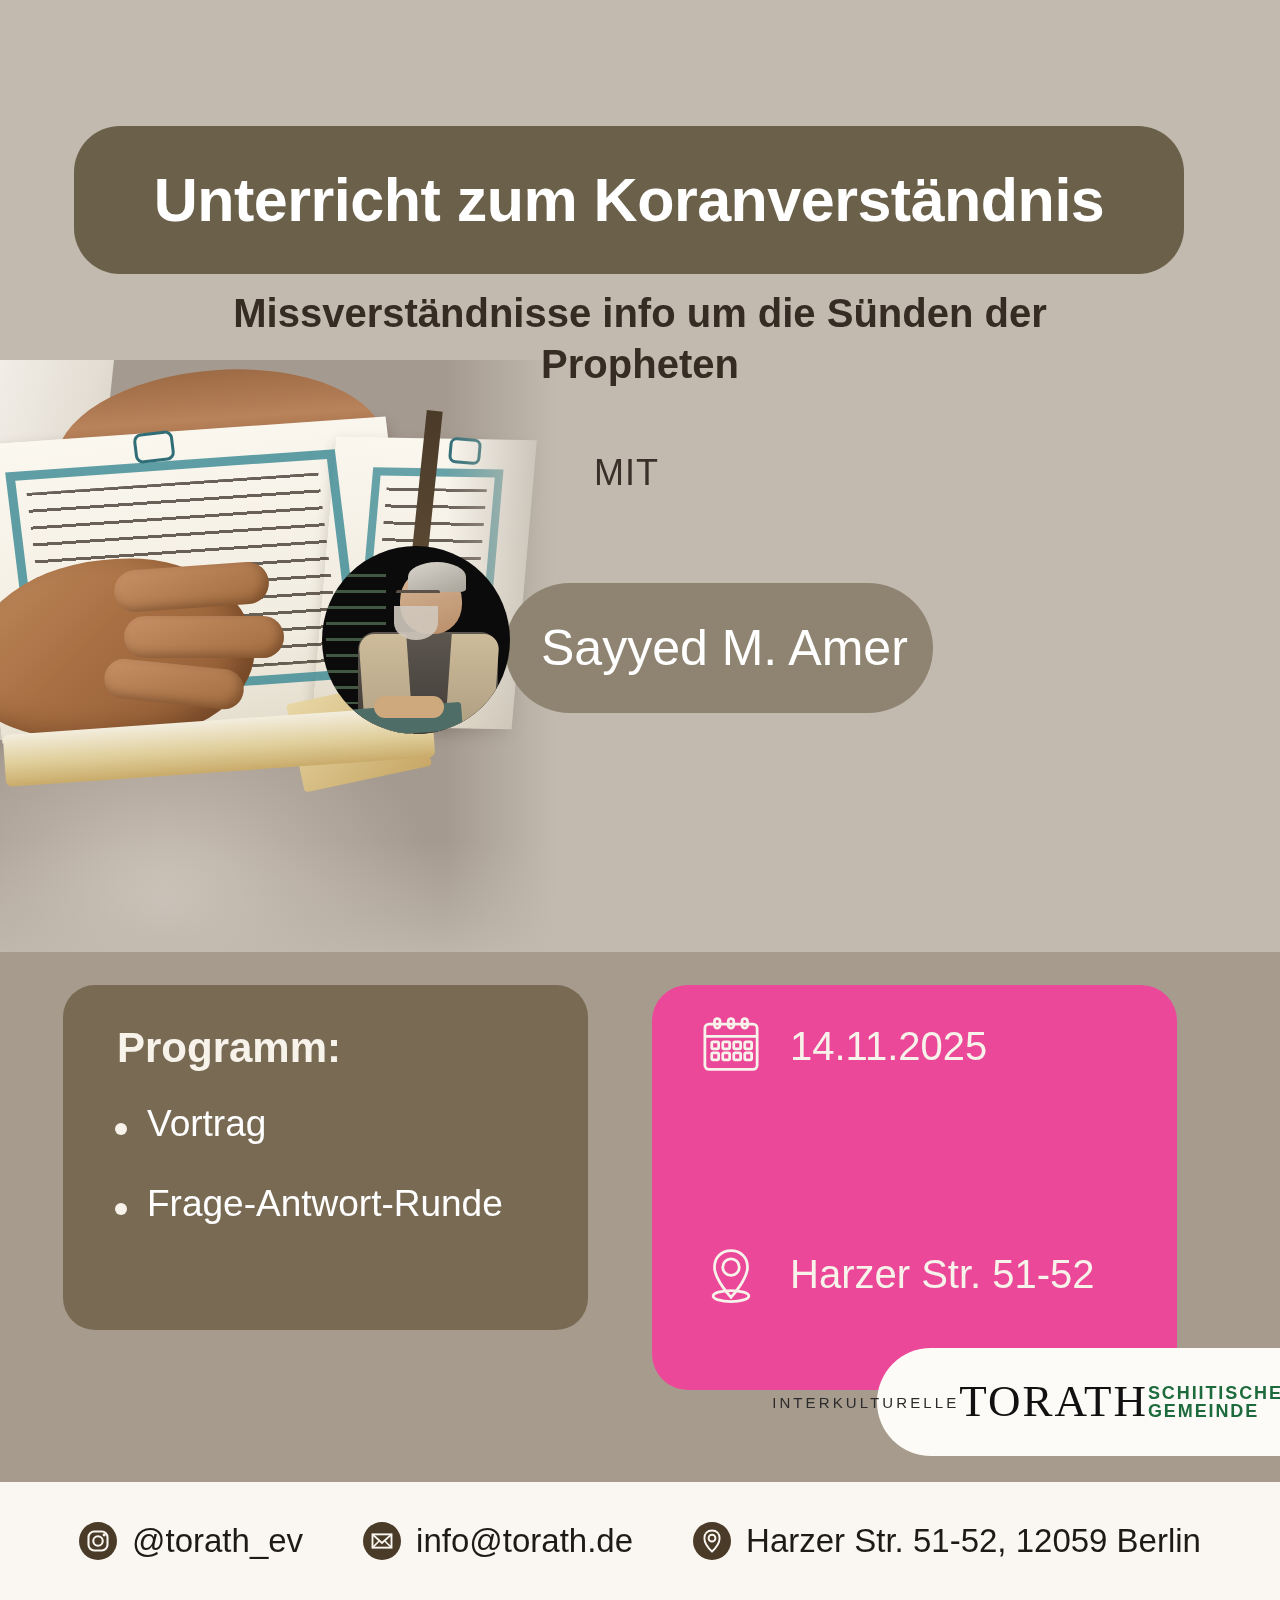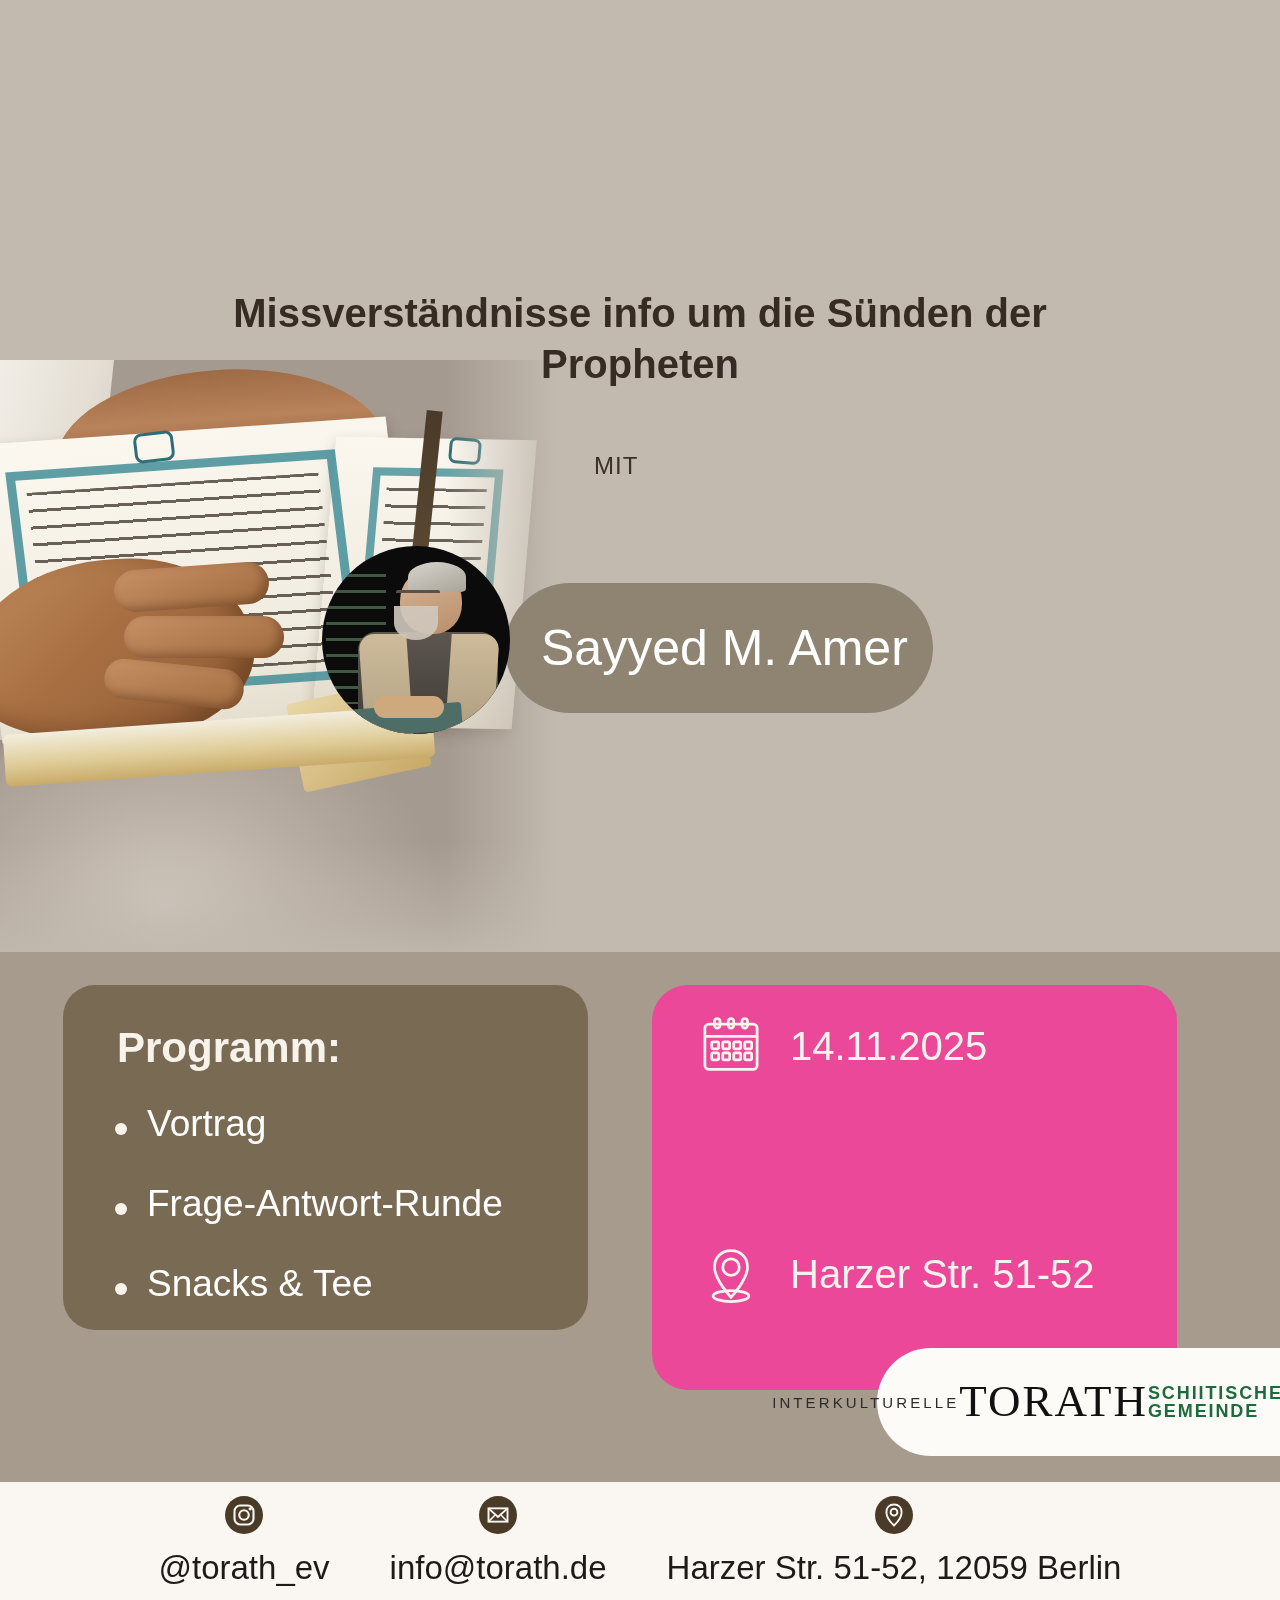--- a/index.html
+++ b/index.html
@@ -129,21 +129,21 @@
   }
 
   #subtitle {
     position:absolute; left:140px; top:288px; width:1000px;
     text-align:center; color:#372C23;
     font-size:40px; font-weight:bold; line-height:1.28;
   }
 
   #with-label {
     position:absolute; left:594px; top:452px;
-    color:#3B3029; font-size:24px; letter-spacing:1px;
+    color:#3B3029; font-size:36px; letter-spacing:1px;
   }
 
   
   #speaker-pill {
     position:absolute; left:505px; top:583px; width:428px; height:130px;
     background:#8E8471; border-radius:65px;
     display:flex; align-items:center;
   }
   #speaker-name {
     margin-left:36px; color:#FFFFFF; font-size:50px; white-space:nowrap;
@@ -241,21 +241,21 @@
   #logo-main { font-family:"Liberation Serif", serif; font-size:45px; letter-spacing:2px; color:#111; margin:1px 0 2px; }
   #logo-bottom { font-size:18px; letter-spacing:1.9px; color:#1d6b3c; font-weight:bold; }
   #logo-seal { width:92px; height:92px; flex:none; }
 
   
   #footer {
     position:absolute; left:0; top:1482px; width:1280px; height:118px;
     background:#FAF7F2;
     display:flex; align-items:center; justify-content:center; gap:60px;
   }
-  .foot-item { display:flex; align-items:center; gap:15px;flex-direction:column; }
+  .foot-item { display:flex; align-items:center; gap:15px; }
   .foot-item .fi { width:38px; height:38px; flex:none; }
   .foot-item .ft { font-size:33px; color:#1d1a17; white-space:nowrap; }
 </style>
 </head>
 <body>
 
 <div id="poster">
 
   <div id="upper-section">
 
@@ -275,20 +275,23 @@
       <div class="hand"></div>
       <div class="finger f1"></div>
       <div class="finger f2"></div>
       <div class="finger f3"></div>
       <div class="book-edge"></div>
       <div class="spine"></div>
       <div class="fade-right"></div>
       <div class="fade-bottom"></div>
     </div>
 
+    <div id="title-bar">
+      <span id="title-text">Unterricht zum Koranverständnis</span>
+    </div>
 
     <div id="subtitle">Missverständnisse info um die Sünden der Propheten</div>
 
     <div id="with-label">MIT</div>
 
     <div id="speaker-pill">
       <span id="speaker-name">Sayyed M. Amer</span>
     </div>
 
     <div id="speaker-avatar">
@@ -310,24 +313,20 @@
     <div id="program-card">
       <div id="program-title">Programm:</div>
       <ul id="program-list">
         <li>
           <span class="dot"></span>
           <span>Vortrag</span>
         </li>
         <li>
           <span class="dot"></span>
           <span>Frage-Antwort-Runde</span>
-        </li>
-        <li>
-          <span class="dot"></span>
-          <span>Snacks &amp; Tee</span>
         </li>
       </ul>
     </div>
 
     <div id="details-card">
 
       <div class="detail-row" id="row-date">
         <span class="ico">
           <svg width="66" height="66" viewBox="0 0 48 48" fill="none" stroke="#F7F3EB" stroke-width="2">
             <rect x="5" y="8" width="38" height="33" rx="3"></rect>

